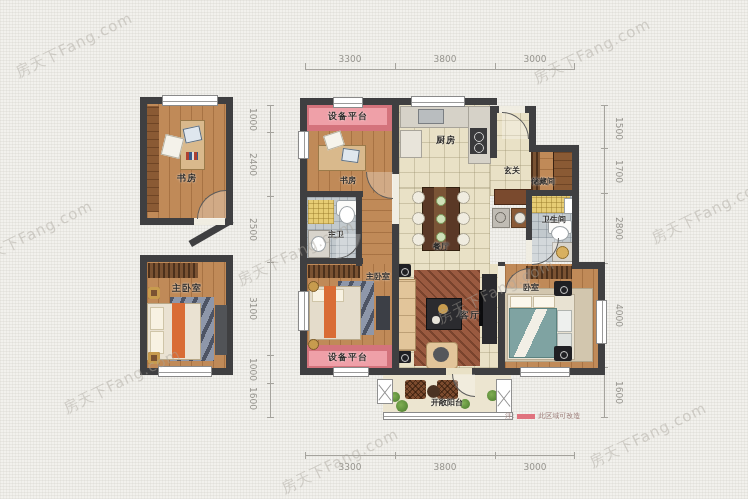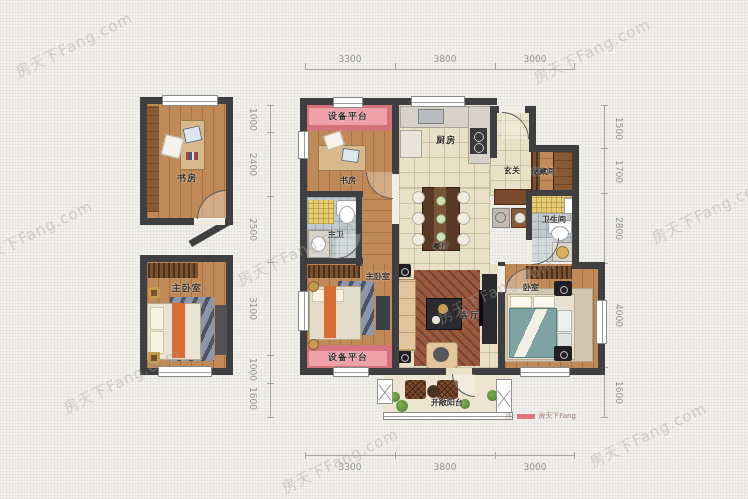--- a/index.html
+++ b/index.html
@@ -314,34 +314,34 @@
   <div class="plant" style="left:487px;top:390px;width:11px;height:11px;"></div>
   <div class="win-h" style="left:383px;top:412px;width:128px;height:6px;"></div>
 </div>
 
 <div>
   <div class="lbl" style="left:304px;top:111px;width:88px;">设备平台</div>
   <div class="lbl sm" style="left:326px;top:175px;width:44px;">书房</div>
   <div class="lbl sm" style="left:318px;top:229px;width:36px;">主卫</div>
   <div class="lbl" style="left:426px;top:135px;width:40px;">厨房</div>
   <div class="lbl sm" style="left:494px;top:165px;width:36px;">玄关</div>
-  <div class="lbl sm" style="left:522px;top:166px;width:42px;">储藏间</div>
+  <div class="lbl sm" style="left:522px;top:176px;width:42px;">储藏间</div>
   <div class="lbl sm" style="left:532px;top:214px;width:44px;">卫生间</div>
   <div class="lbl sm" style="left:424px;top:241px;width:34px;">餐厅</div>
   <div class="lbl sm" style="left:354px;top:271px;width:48px;">主卧室</div>
   <div class="lbl sm" style="left:516px;top:282px;width:30px;">卧室</div>
   <div class="lbl" style="left:452px;top:310px;width:36px;">客厅</div>
   <div class="lbl" style="left:304px;top:352px;width:88px;">设备平台</div>
   <div class="lbl sm" style="left:420px;top:397px;width:54px;">开敞阳台</div>
 </div>
 
 <div class="legend" style="left:505px;top:411px;">
   <span>注:</span>
   <span class="sw"></span>
-  <span>房天下Fang</span>
+  <span>此区域可改造</span>
 </div>
 
 <div>
   <span class="wm" style="left:10px;top:36px;">房天下Fang.com</span>
   <span class="wm" style="left:528px;top:42px;">房天下Fang.com</span>
   <span class="wm" style="left:-30px;top:224px;">房天下Fang.com</span>
   <span class="wm" style="left:646px;top:202px;">房天下Fang.com</span>
   <span class="wm" style="left:58px;top:372px;">房天下Fang.com</span>
   <span class="wm" style="left:276px;top:452px;">房天下Fang.com</span>
   <span class="wm" style="left:584px;top:426px;">房天下Fang.com</span>

